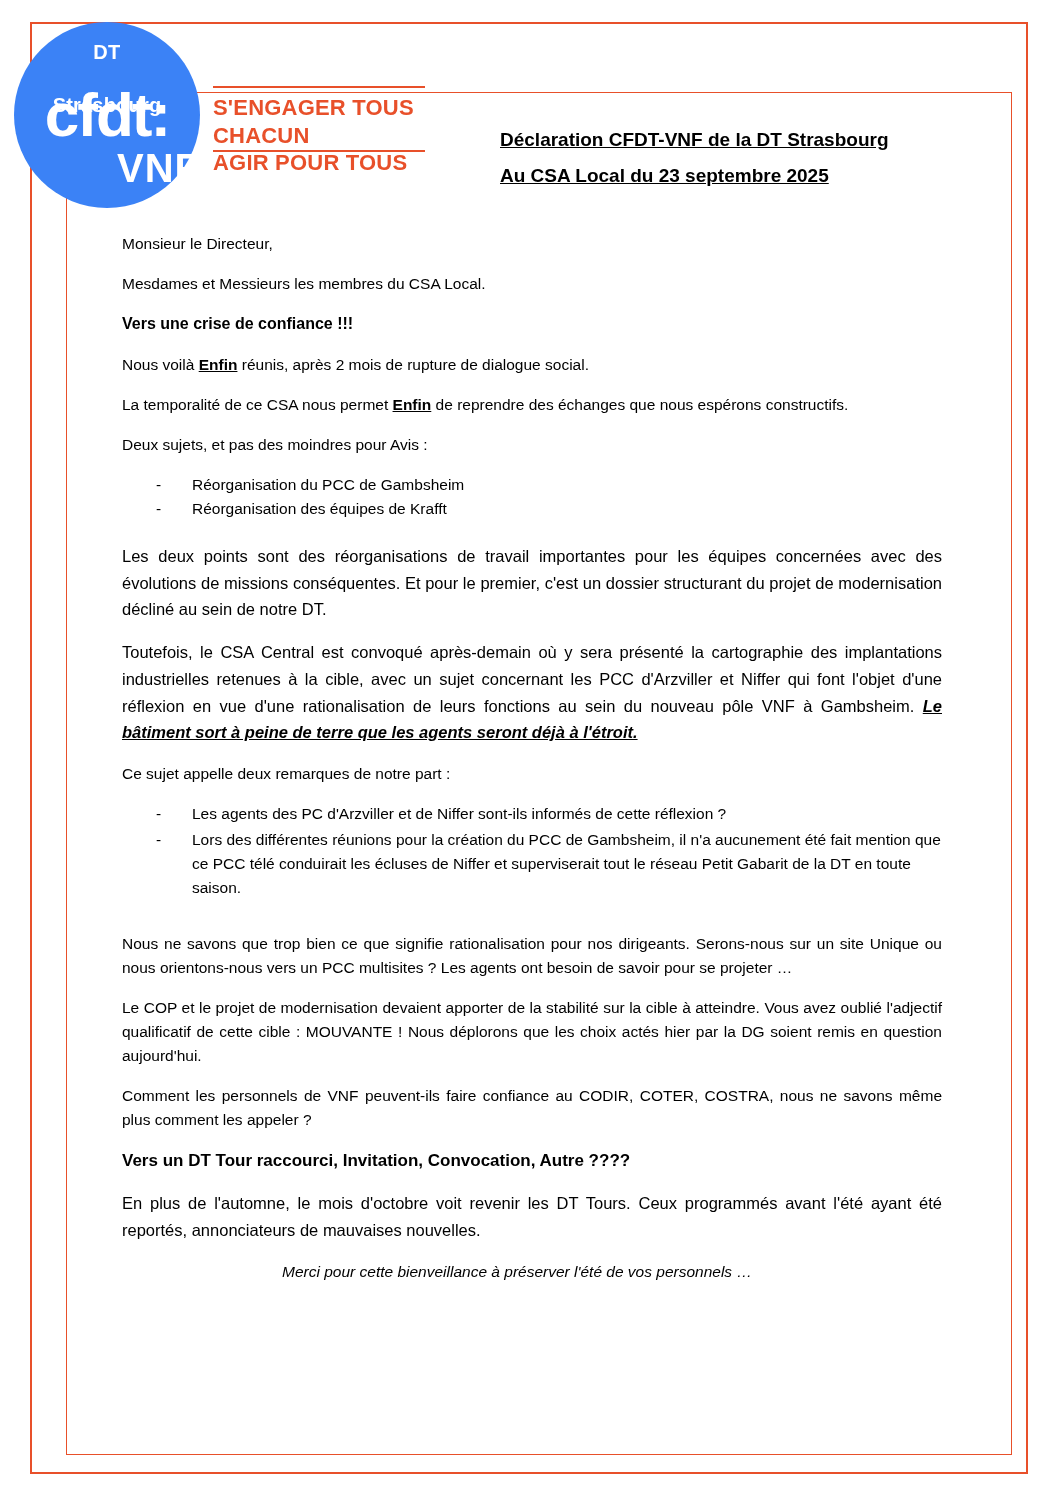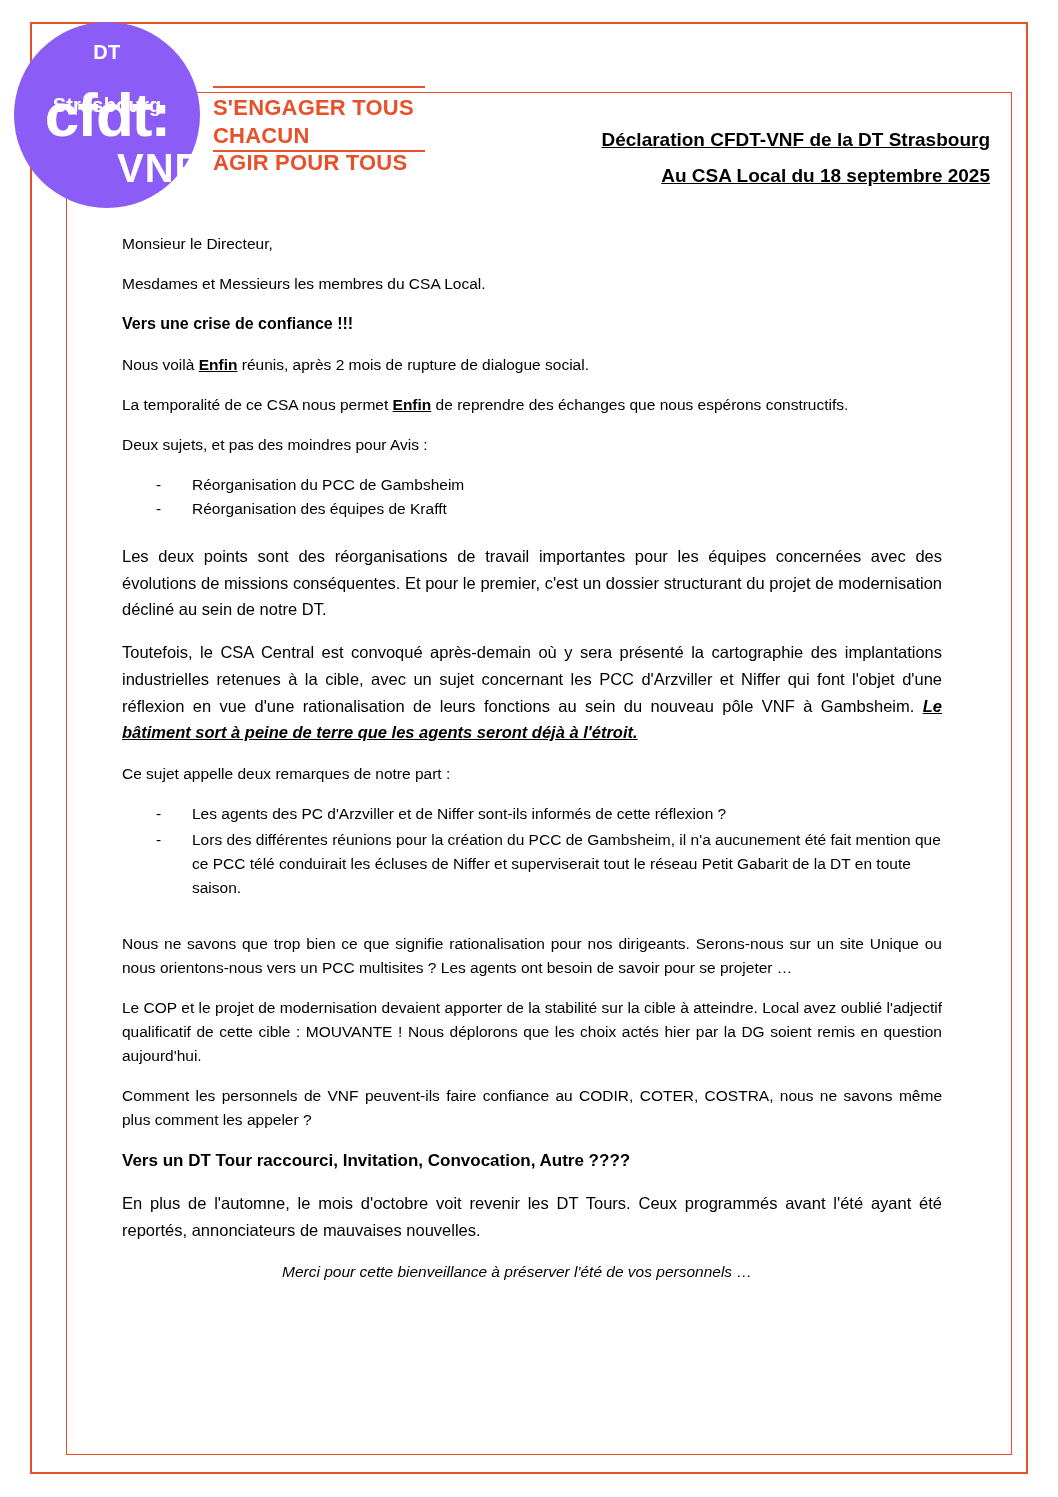--- a/index.html
+++ b/index.html
@@ -51,21 +51,21 @@
     width: 420px;
     height: 200px;
   }
   .logo-circle {
     position: absolute;
     left: 6px;
     top: 8px;
     width: 186px;
     height: 186px;
     border-radius: 50%;
-    background: #8b5cf6;
+    background: #3b82f6;
     color: #ffffff;
     text-align: center;
   }
   .logo-dt {
     position: absolute;
     top: 20px;
     left: 0;
     width: 186px;
     font-size: 20px;
     font-weight: bold;
@@ -129,21 +129,21 @@
     height: 2px;
     background: #E8502A;
   }
 
   
   .doc-heading {
     position: absolute;
     left: 500px;
     top: 122px;
     width: 490px;
-    text-align: right;
+    text-align: left;
     font-size: 19px;
     font-weight: bold;
     line-height: 1.9;
   }
   .doc-heading span {
     text-decoration: underline;
   }
 
   
   .content {
@@ -226,21 +226,21 @@
     <div class="logo-rule"></div>
     <div class="logo-rule2"></div>
     <div class="logo-slogan">
       <div>S'ENGAGER TOUS CHACUN</div>
       <div>AGIR POUR TOUS</div>
     </div>
   </div>
 
   <div class="doc-heading">
     <div><span>Déclaration CFDT-VNF de la DT Strasbourg</span></div>
-    <div><span> Au CSA Local du 18 septembre 2025</span></div>
+    <div><span> Au CSA Local du 23 septembre 2025</span></div>
   </div>
 
   <div class="content">
 
     <p class="p-salut">Monsieur le Directeur,</p>
     <p class="p-salut2">Mesdames et Messieurs les membres du CSA Local.</p>
 
     <p class="title-center">Vers une crise de confiance !!!</p>
 
     <p><span>Nous voilà </span><span class="u">Enfin</span><span> réunis, après 2 mois de rupture de dialogue social.</span></p>
@@ -261,21 +261,21 @@
     <p>Ce sujet appelle deux remarques de notre part :</p>
 
     <ul class="dash">
       <li><span class="dash-mark">-</span><span>Les agents des PC d'Arzviller et de Niffer sont-ils informés de cette réflexion ?</span></li>
       <li><span class="dash-mark">-</span><span>Lors des différentes réunions pour la création du PCC de Gambsheim, il n'a aucunement été fait mention que ce PCC télé conduirait les écluses de Niffer et superviserait tout le réseau Petit Gabarit de la DT en toute saison.</span></li>
     </ul>
 
     <div class="gap-small"></div>
 
     <p>Nous ne savons que trop bien ce que signifie rationalisation pour nos dirigeants. Serons-nous sur un site Unique ou nous orientons-nous vers un PCC multisites ? Les agents ont besoin de savoir pour se projeter …</p>
-    <p>Le COP et le projet de modernisation devaient apporter de la stabilité sur la cible à atteindre. Local avez oublié l'adjectif qualificatif de cette cible : MOUVANTE !  Nous déplorons que les choix actés hier par la DG soient remis en question aujourd'hui.</p>
+    <p>Le COP et le projet de modernisation devaient apporter de la stabilité sur la cible à atteindre. Vous avez oublié l'adjectif qualificatif de cette cible : MOUVANTE !  Nous déplorons que les choix actés hier par la DG soient remis en question aujourd'hui.</p>
     <p>Comment les personnels de VNF peuvent-ils faire confiance au CODIR, COTER, COSTRA, nous ne savons même plus comment les appeler ?</p>
 
     <p class="title-center2">Vers un DT Tour raccourci, Invitation, Convocation, Autre ????</p>
 
     <p class="big">En plus de l'automne, le mois d'octobre voit revenir les DT Tours. Ceux programmés avant l'été ayant été reportés, annonciateurs de mauvaises nouvelles.</p>
 
     <p class="sig">Merci pour cette bienveillance à préserver l'été de vos personnels …</p>
   </div>
 
 </div>

